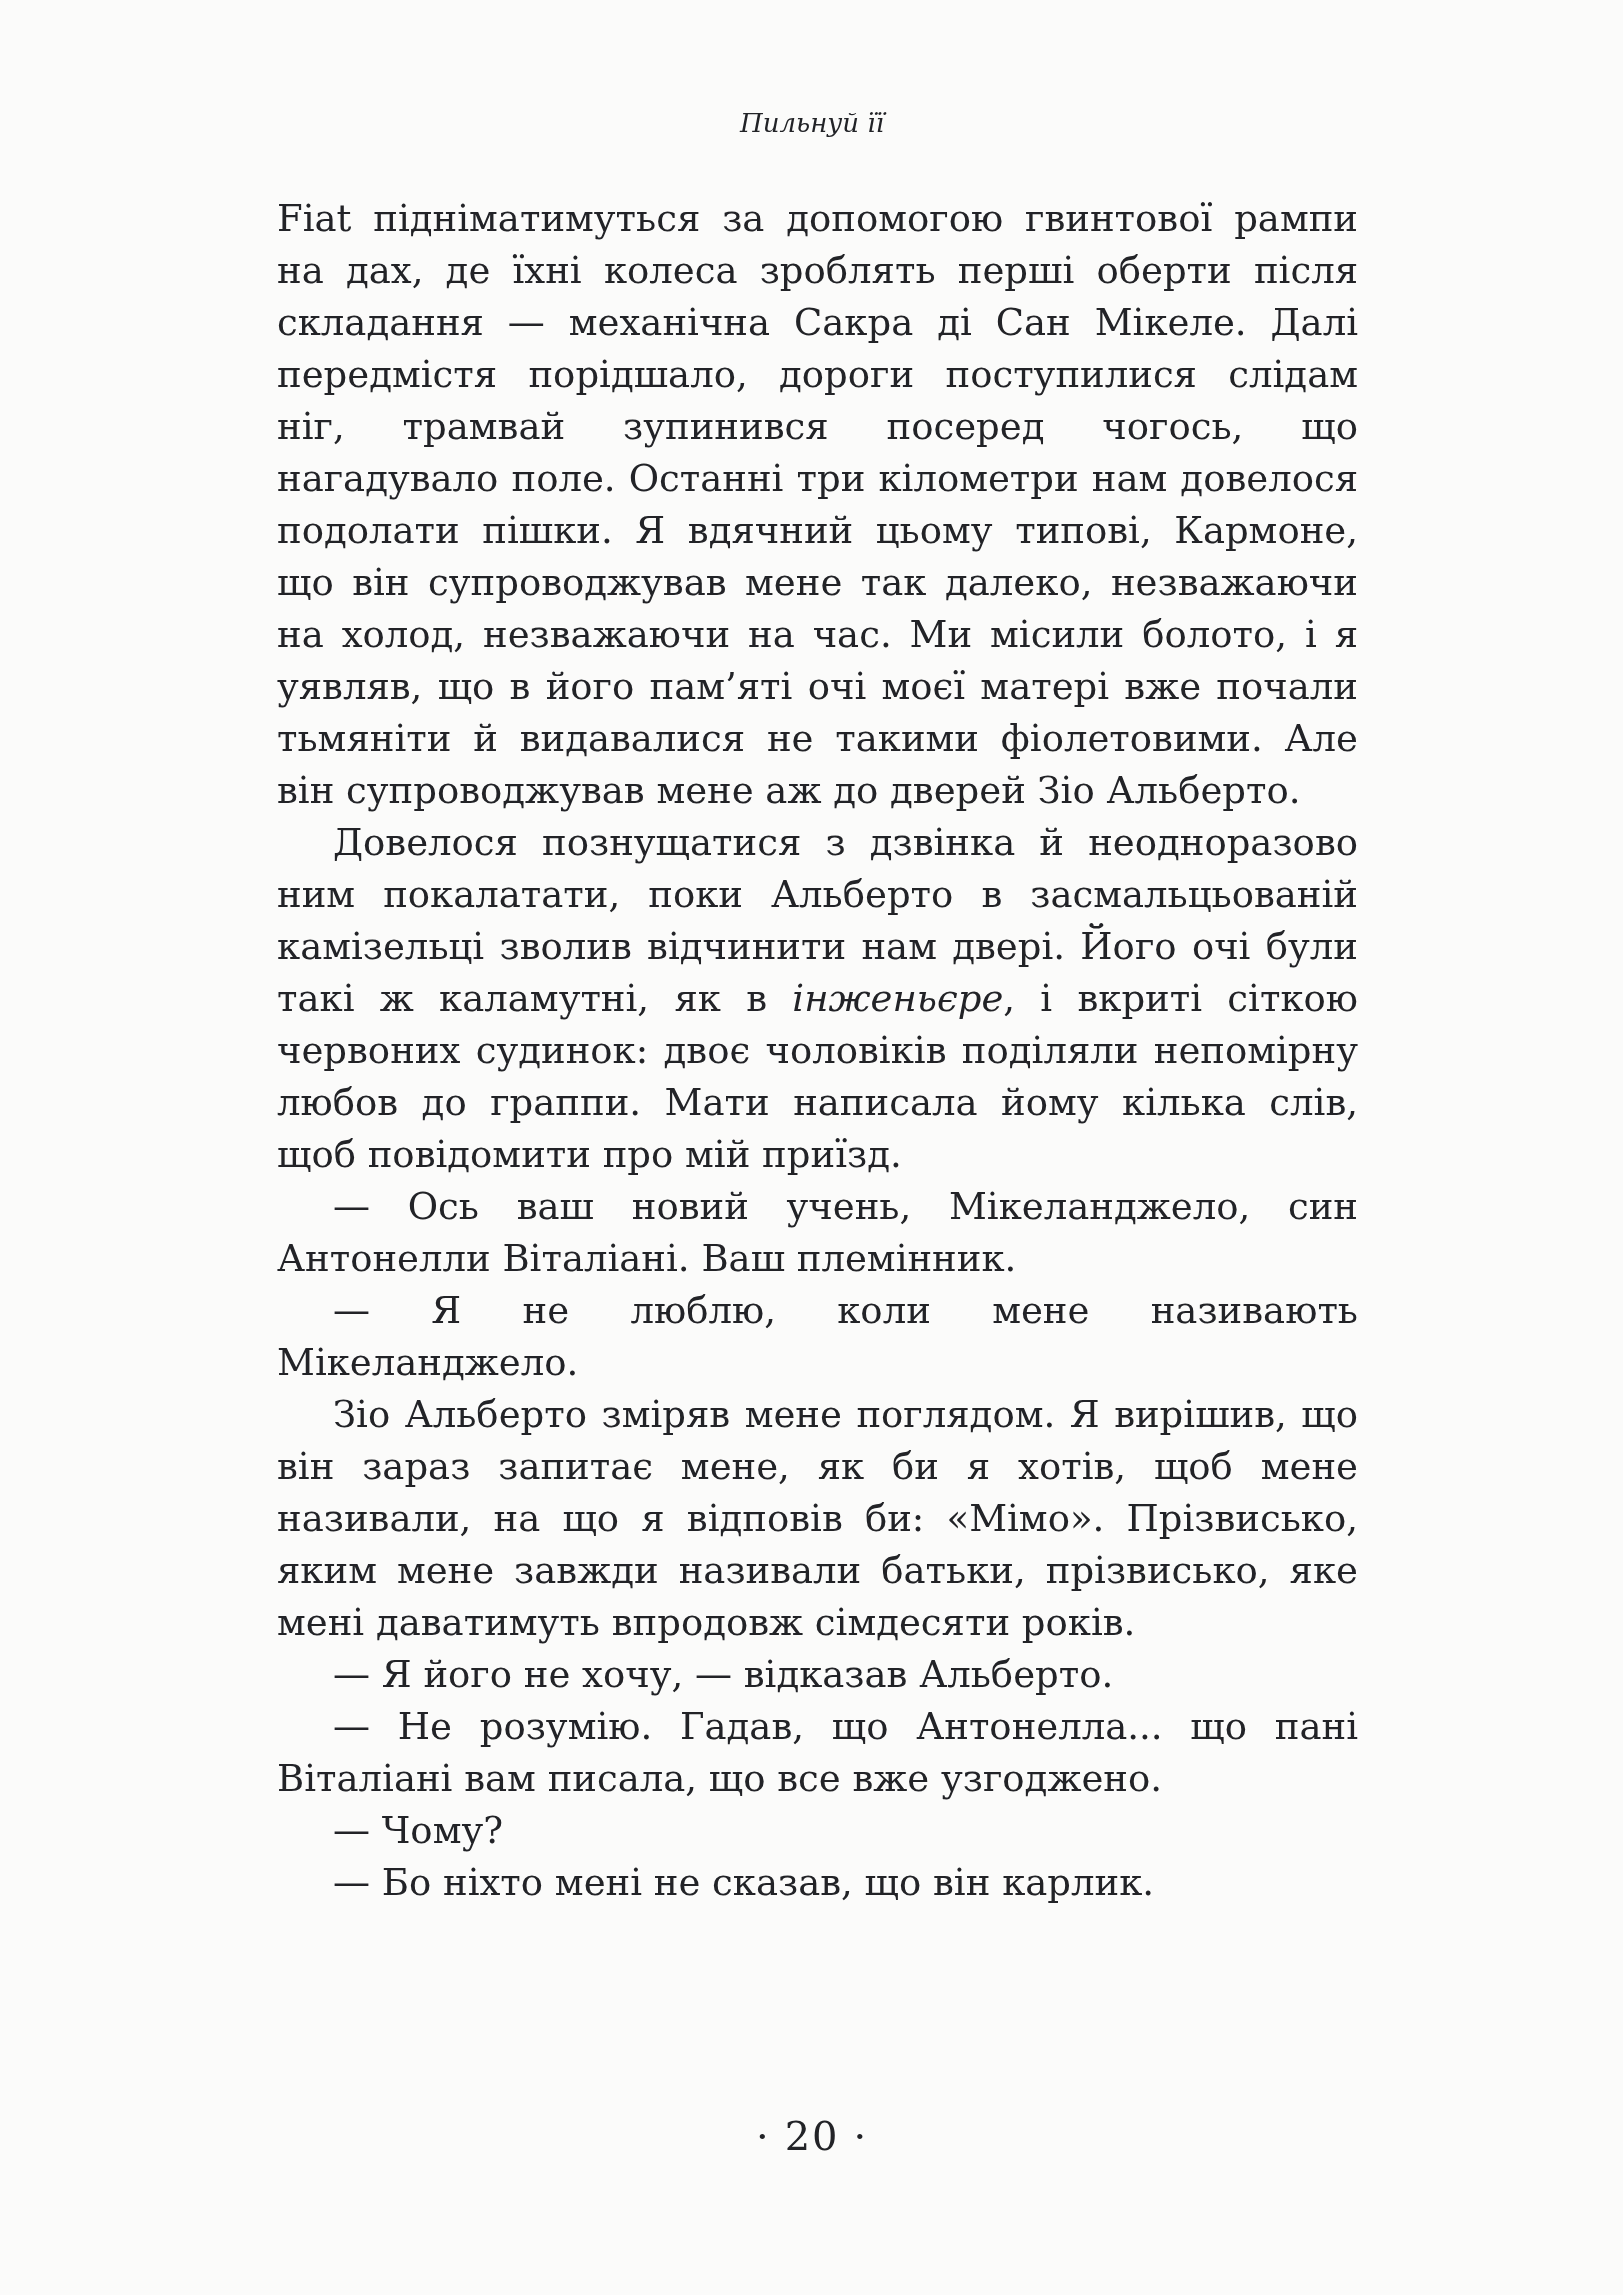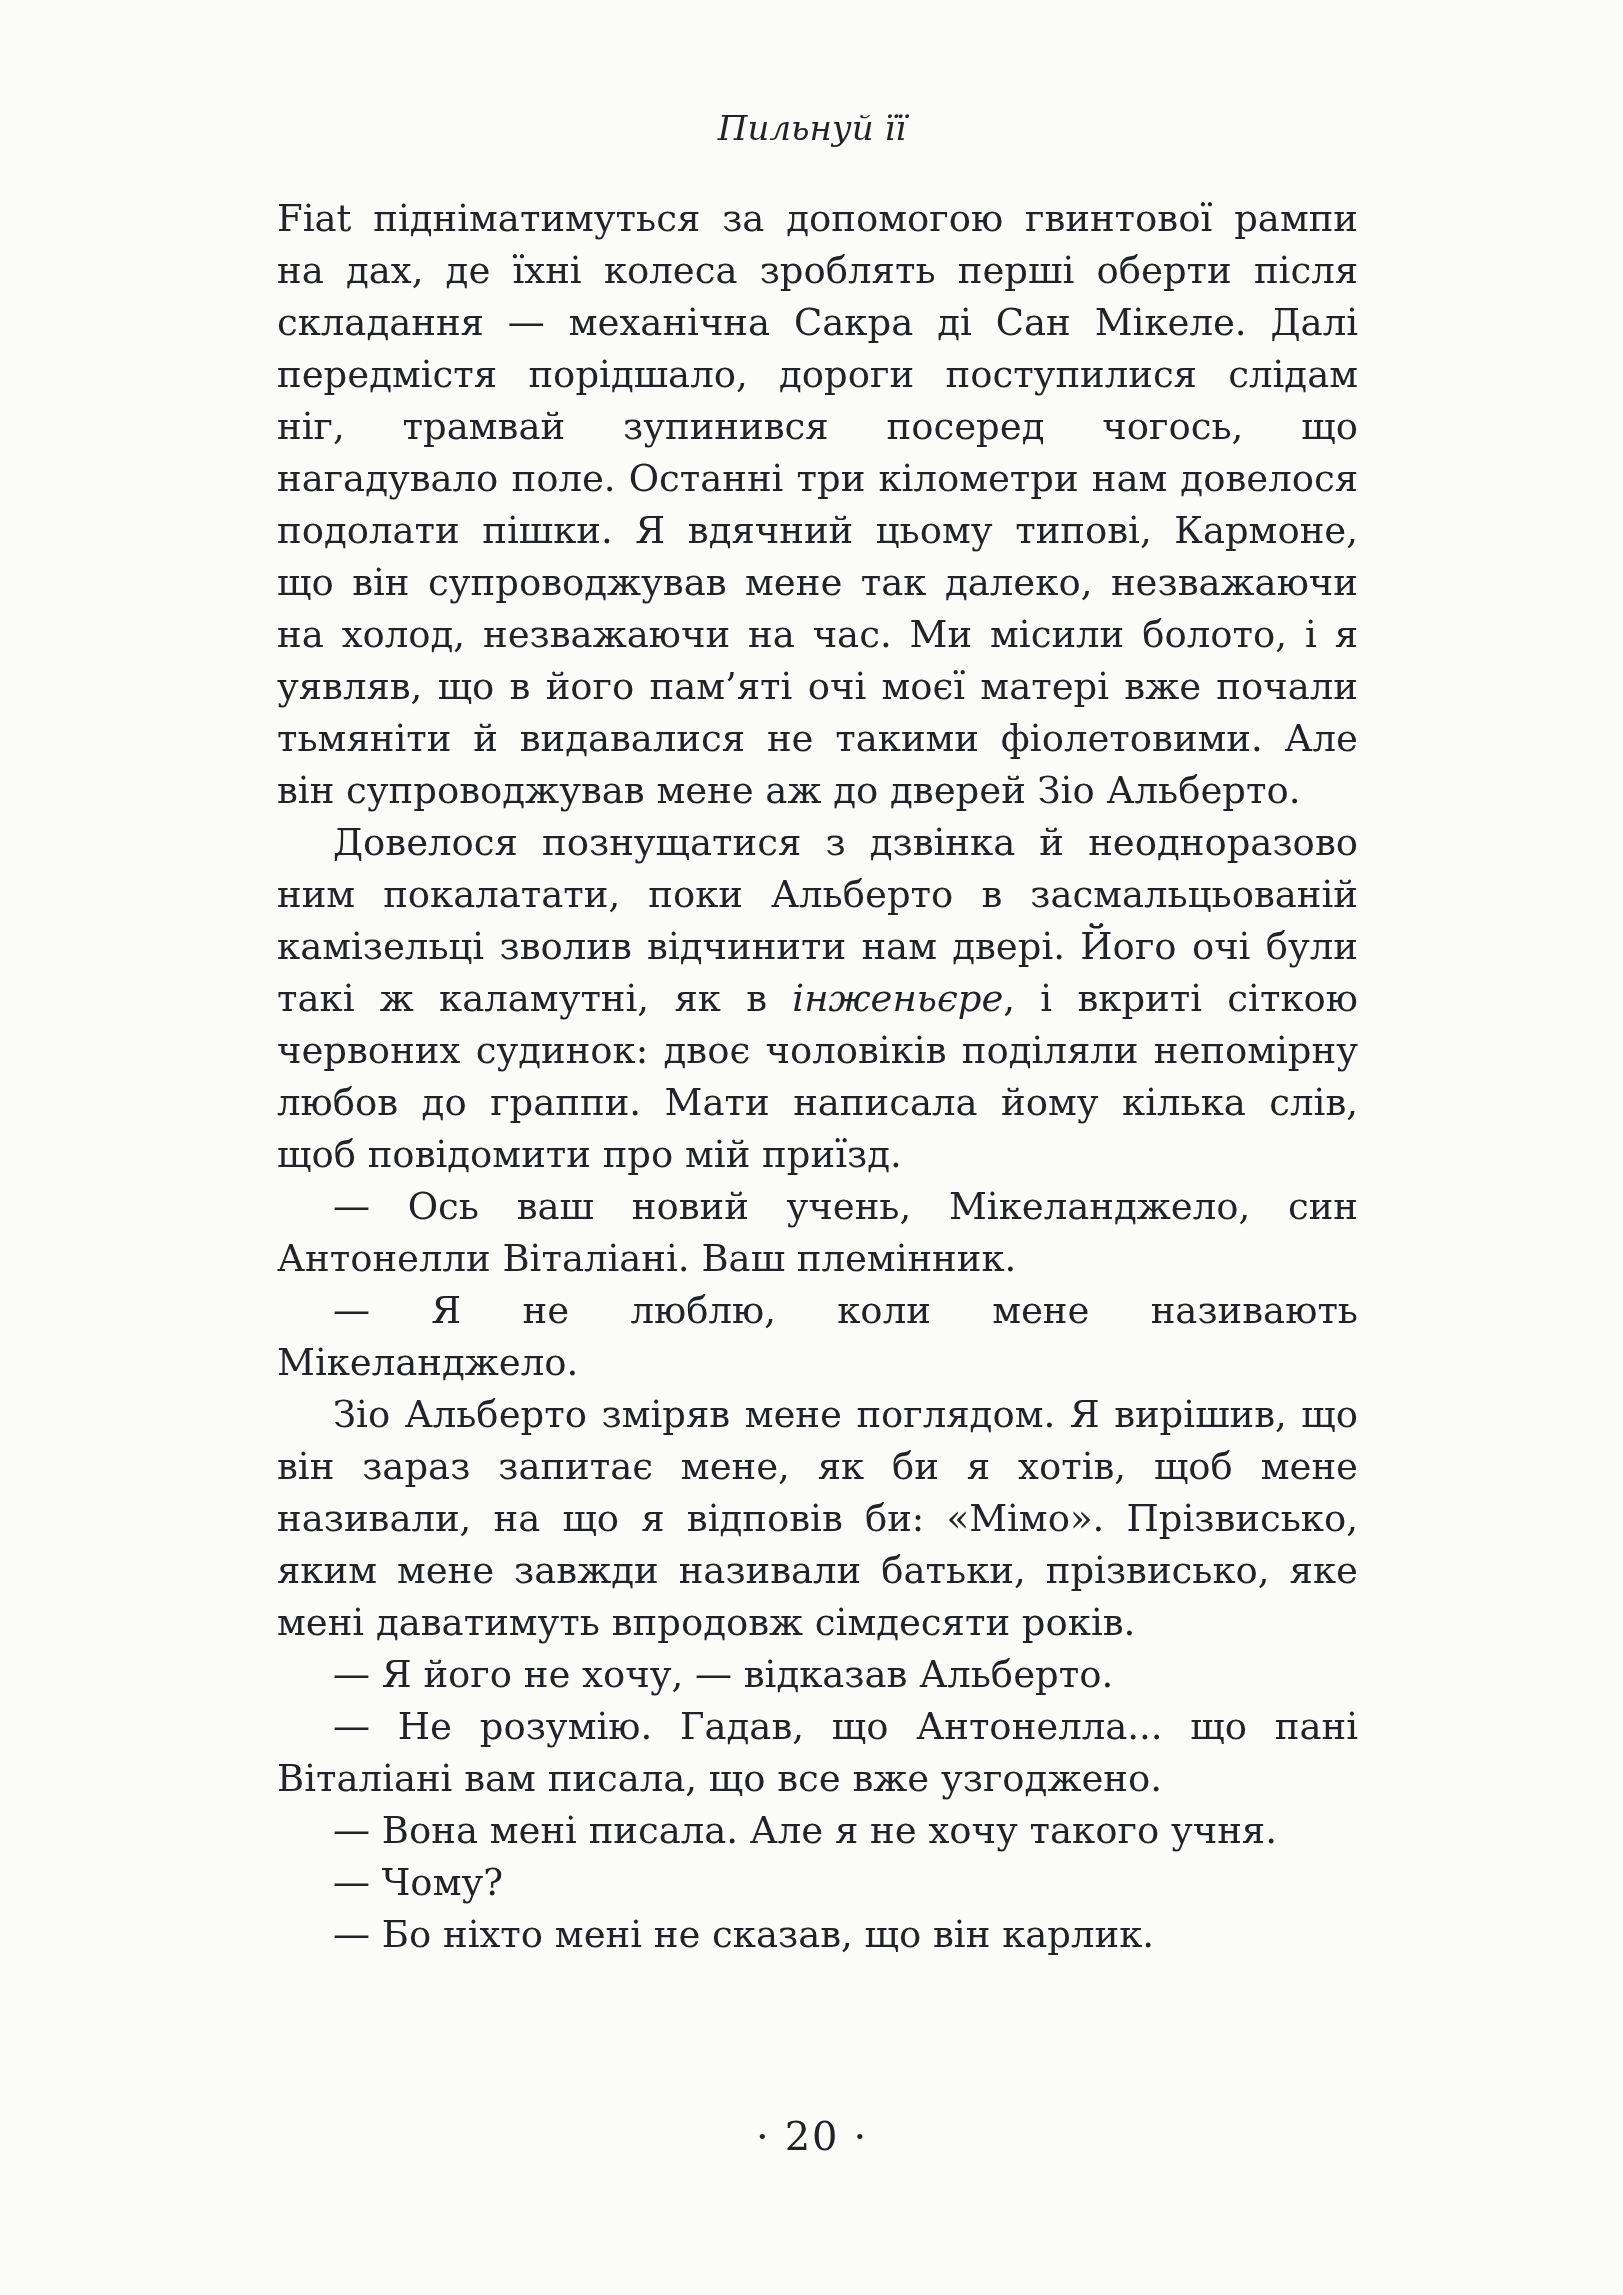--- a/index.html
+++ b/index.html
@@ -16,21 +16,21 @@
     color: var(--ink, #222327);
     overflow: hidden;
   }
   .running-head {
     position: absolute;
     top: 108px;
     left: 0;
     width: 100%;
     text-align: center;
     font-style: italic;
-    font-size: 34px;
+    font-size: 26px;
     line-height: 1.2;
     color: var(--ink, #222327);
   }
   .text-block {
     position: absolute;
     top: 193px;
     left: 277px;
     width: 1081px;
     font-size: 37px;
     line-height: 52px;
@@ -67,20 +67,19 @@
   <div class="running-head">Пильнуй її</div>
 
   <div class="text-block" id="text-block">
       <p><span>Fiat підніматимуться за допомогою гвинтової рампи на дах, де їхні колеса зроблять перші оберти після складання — механічна Сакра ді Сан Мікеле. Далі передмістя порідшало, дороги поступилися слідам ніг, трамвай зупинився посеред чогось, що нагадувало поле. Останні три кілометри нам довелося подолати пішки. Я вдячний цьому типові, Кармоне, що він супроводжував мене так далеко, незважаючи на холод, незважаючи на час. Ми місили болото, і я уявляв, що в його пам’яті очі моєї матері вже почали тьмяніти й видавалися не такими фіолетовими. Але він супроводжував мене аж до дверей Зіо Альберто.</span></p>
       <p class="indent"><span>Довелося познущатися з дзвінка й неодноразово ним покалатати, поки Альберто в засмальцьованій камізельці зволив відчинити нам двері. Його очі були такі ж каламутні, як в </span><span class="italic">інженьєре</span><span>, і вкриті сіткою червоних судинок: двоє чоловіків поділяли непомірну любов до граппи. Мати написала йому кілька слів, щоб повідомити про мій приїзд.</span></p>
       <p class="indent"><span>— Ось ваш новий учень, Мікеланджело, син Антонелли Віталіані. Ваш племінник.</span></p>
       <p class="indent"><span>— Я не люблю, коли мене називають Мікеланджело.</span></p>
       <p class="indent"><span>Зіо Альберто зміряв мене поглядом. Я вирішив, що він зараз запитає мене, як би я хотів, щоб мене називали, на що я відповів би: «Мімо». Прізвисько, яким мене завжди називали батьки, прізвисько, яке мені даватимуть впродовж сімдесяти років.</span></p>
       <p class="indent"><span>— Я його не хочу, — відказав Альберто.</span></p>
       <p class="indent"><span>— Не розумію. Гадав, що Антонелла... що пані Віталіані вам писала, що все вже узгоджено.</span></p>
-      <p class="indent"><span>— Вона мені писала. Але я не хочу такого учня.</span></p>
       <p class="indent"><span>— Чому?</span></p>
       <p class="indent"><span>— Бо ніхто мені не сказав, що він карлик.</span></p>
     </div>
 
   <div class="page-footer">· 20 ·</div>
 </div>
 
 
 </body></html>

